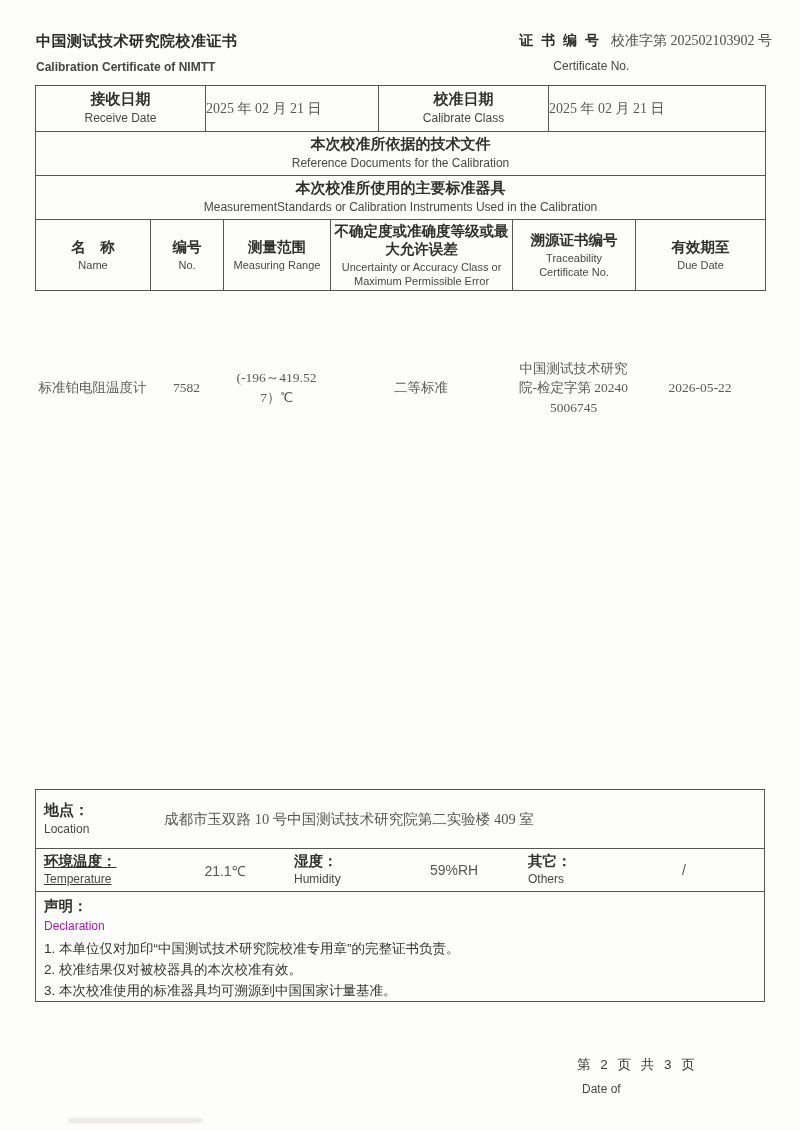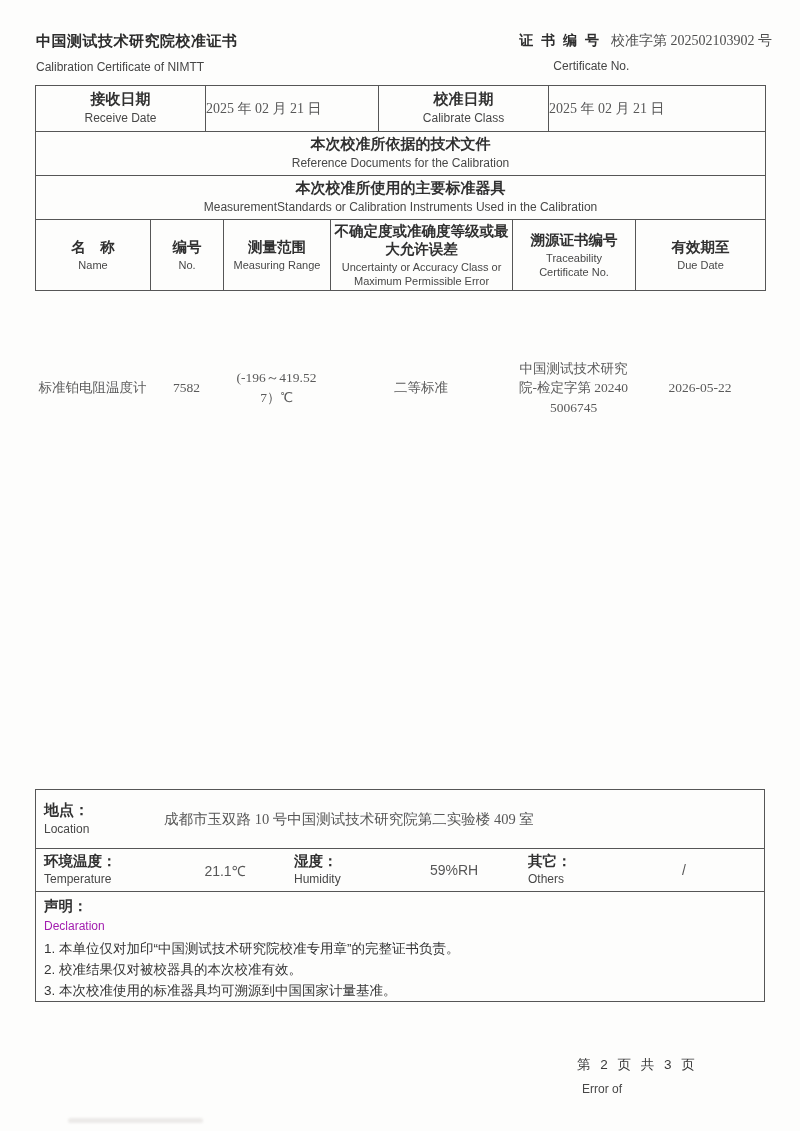--- a/index.html
+++ b/index.html
@@ -8,21 +8,21 @@
     background:#fdfdfc;
     font-family:"Liberation Sans", sans-serif;
     color:#333;
     -webkit-font-smoothing:antialiased;
   }
   .page{position:relative;width:800px;height:1131px;overflow:hidden;border-radius:29px;}
 
   
   .header{position:absolute;top:32px;left:36px;right:28px;display:flex;justify-content:space-between;}
   .title-cn{font-size:15px;font-weight:bold;color:#2c2c2c;letter-spacing:.5px;}
-  .title-en{font-size:12px;color:#454545;margin-top:9px;}
+  .title-en{font-size:12px;color:#454545;margin-top:9px;font-weight:bold;}
   .certno-line{display:flex;align-items:baseline;font-size:14px;}
   .certno-label{font-weight:bold;color:#2e2e2e;letter-spacing:2px;white-space:nowrap;}
   .certno-value{font-family:"Liberation Serif", serif;color:#4e4e4e;margin-left:10px;white-space:nowrap;}
   .certno-en{font-size:12px;color:#454545;margin-top:9px;margin-left:34px;}
 
   
   table{border-collapse:collapse;table-layout:fixed;}
   .main-table{position:absolute;top:85px;left:35px;width:730px;}
   .main-table td{border:1px solid #565656;padding:0;vertical-align:middle;}
   .env-table{position:absolute;top:789px;left:35px;width:730px;}
@@ -52,21 +52,21 @@
   .std-data-row .nowrap{white-space:nowrap;}
 
   
   .env-title{height:48px;text-align:center;}
   .loc-row{height:58px;}
   .loc-flex{display:flex;align-items:center;padding:0 8px;}
   .loc-label{width:92px;flex:none;}
   .loc-value{font-family:"Liberation Serif", serif;font-size:14.5px;color:#575757;margin-left:28px;}
   .envc-row{height:42px;}
   .envc-flex{display:flex;align-items:center;padding:0 8px;}
-  .envc-flex .l1{width:112px;flex:none;}
+  .envc-flex .l1{width:112px;flex:none;text-decoration:underline;}
   .envc-flex .v1{width:138px;flex:none;text-align:center;}
   .envc-flex .l2{width:86px;flex:none;}
   .envc-flex .v2{width:148px;flex:none;text-align:center;}
   .envc-flex .l3{width:84px;flex:none;}
   .envc-flex .v3{flex:1;text-align:center;}
   .envc-flex .lbl-cn{font-size:14.5px;}
   .env-val{font-family:Liberation Sans, sans-serif;font-size:14px;color:#575757;}
 
   .decl-row{height:109px;vertical-align:top;}
   .decl-inner{padding:5px 10px 0 8px;}
@@ -225,17 +225,17 @@
           <div class="decl-item">2. 校准结果仅对被校器具的本次校准有效。</div>
           <div class="decl-item">3. 本次校准使用的标准器具均可溯源到中国国家计量基准。</div>
         </div>
       </td>
     </tr>
   </tbody>
     </table>
 
   <div class="footer-right">
     <div class="foot-right-cn">第 2 页 共 3 页</div>
-    <div class="foot-en">Error of</div>
+    <div class="foot-en">Date of</div>
   </div>
 
   <div class="smudge"></div>
 </div>
 
 </body></html>

